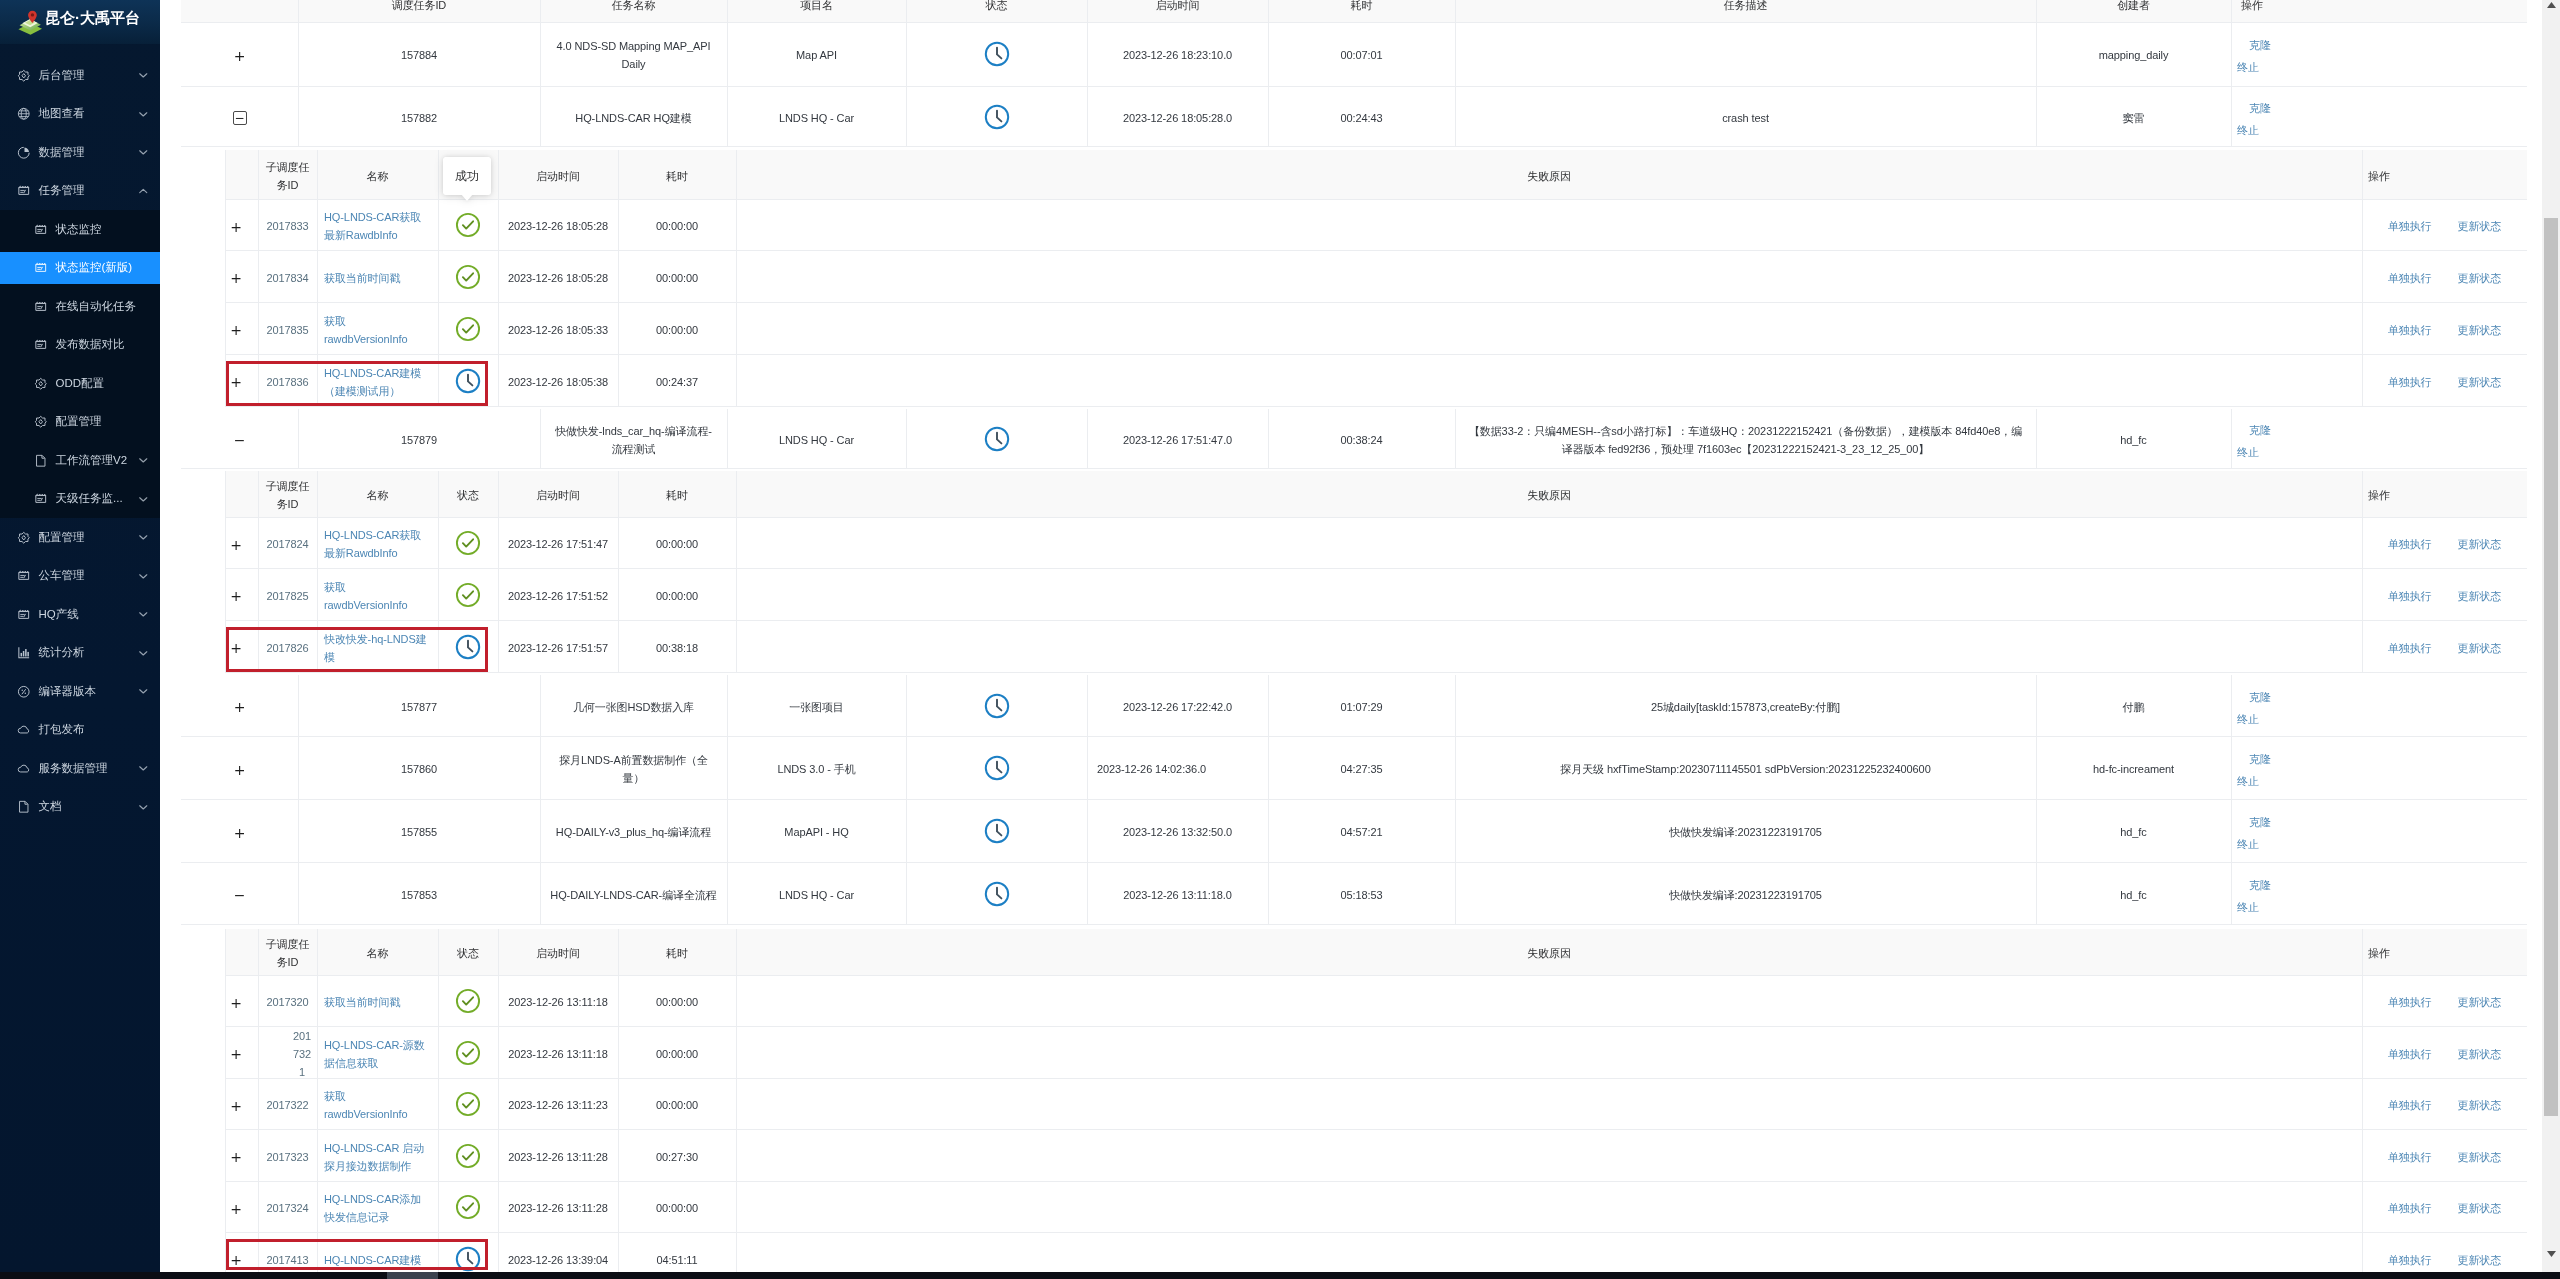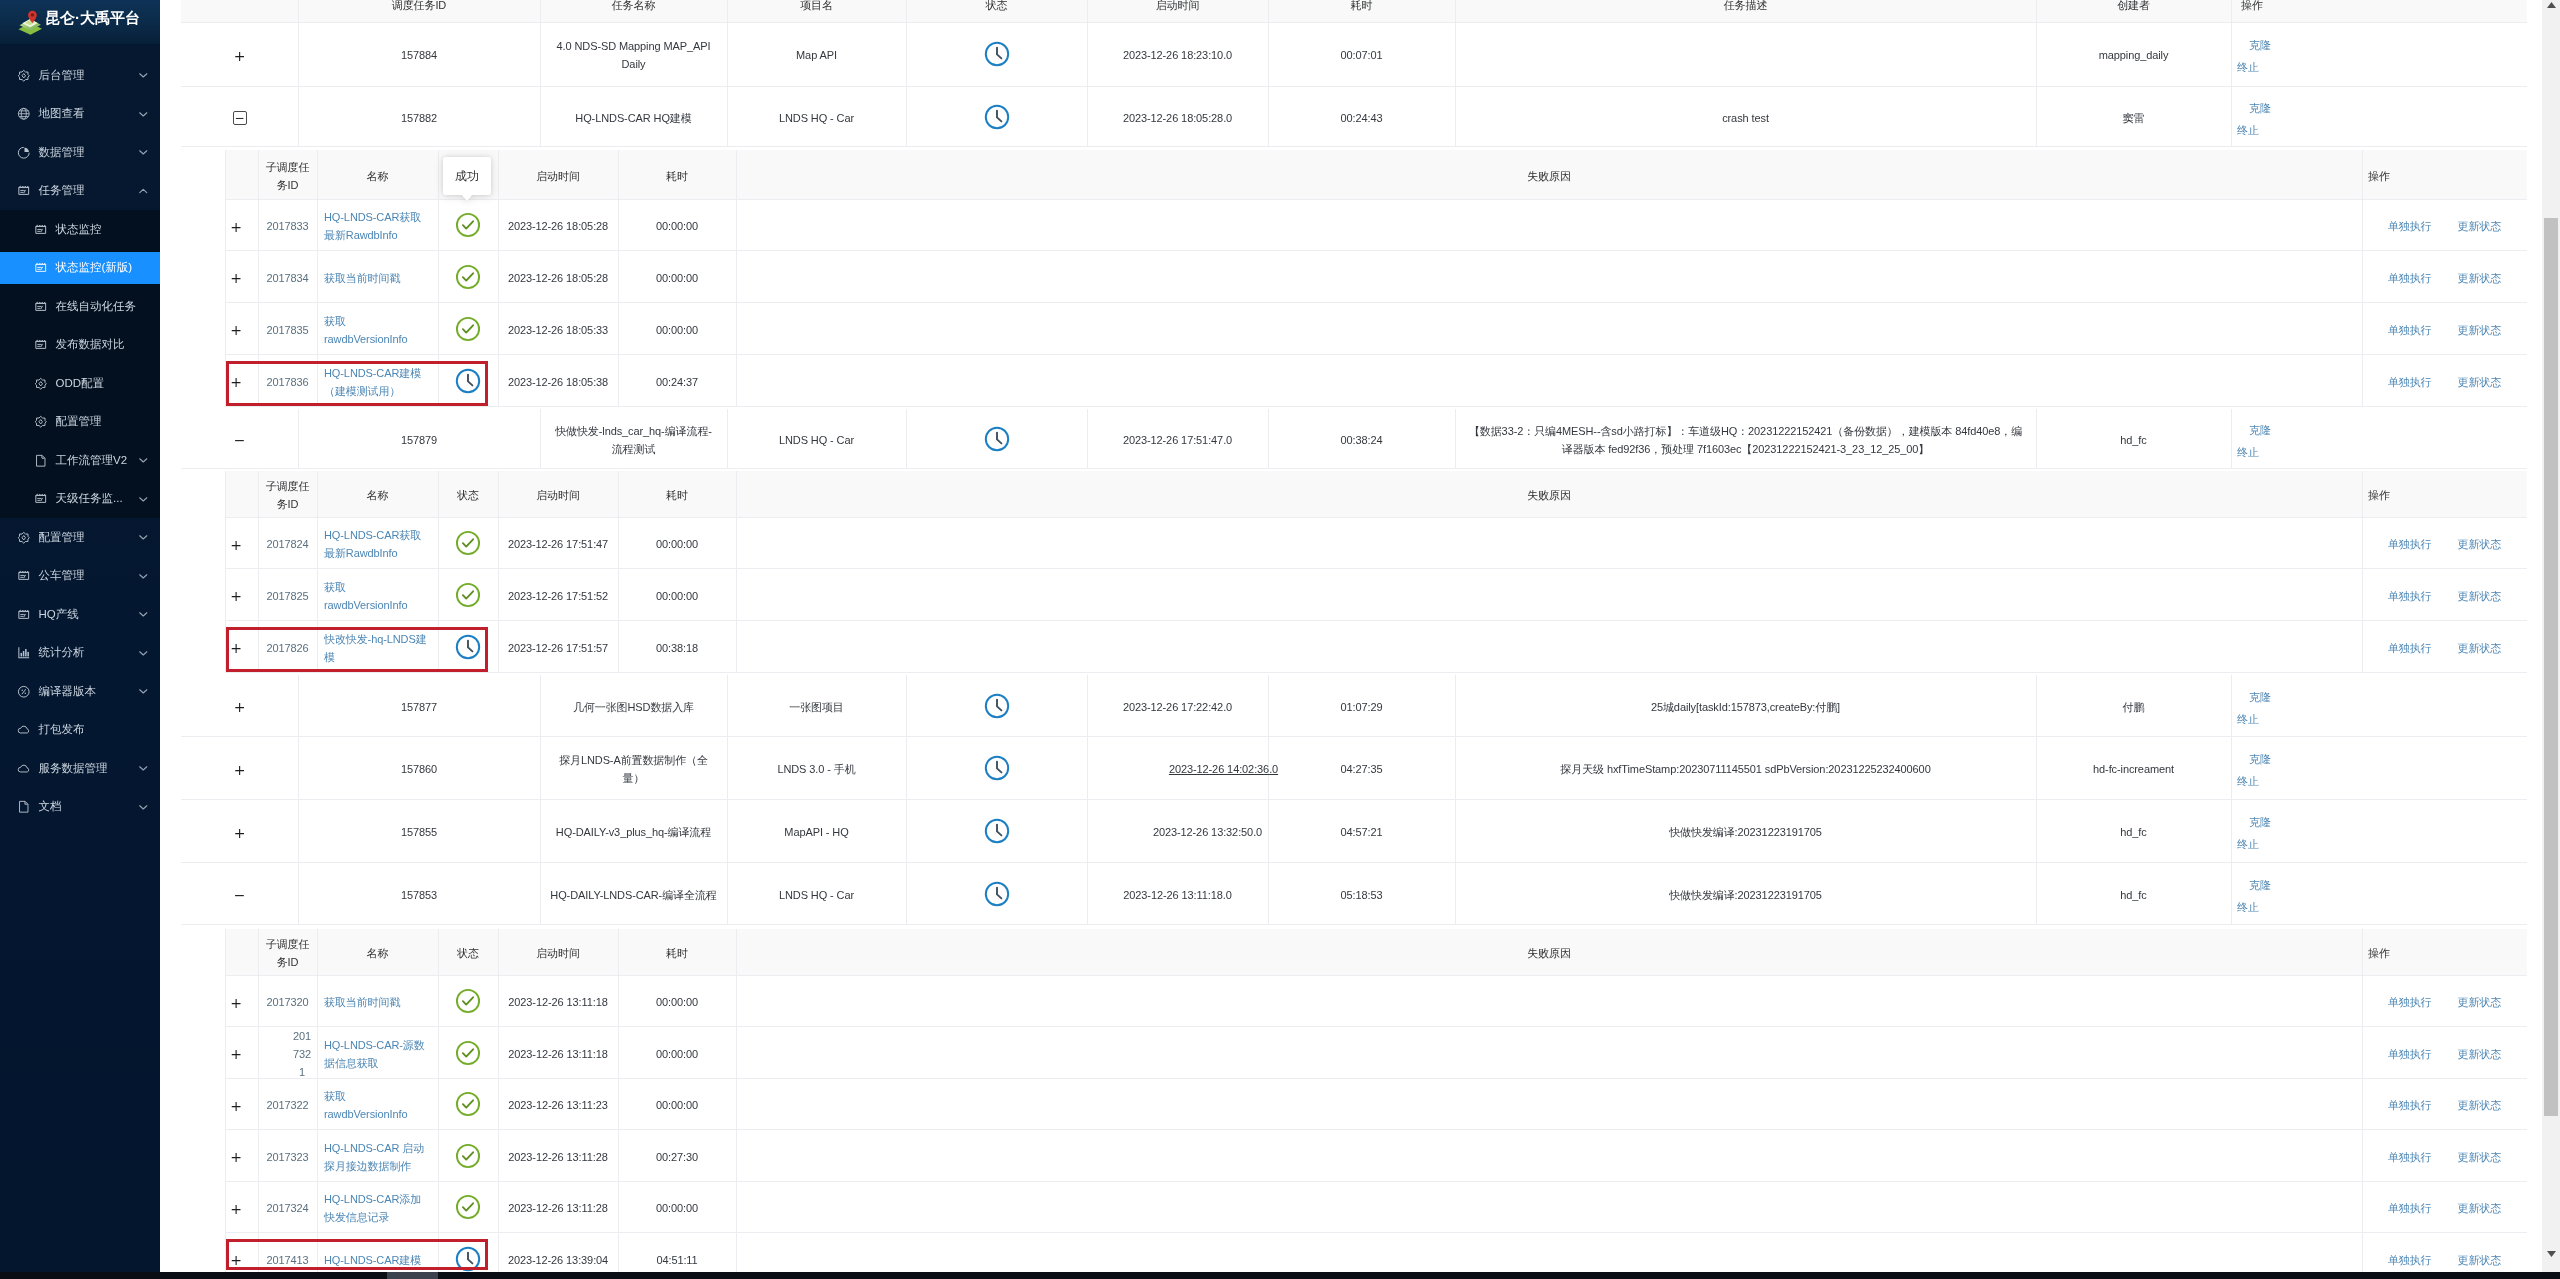--- a/index.html
+++ b/index.html
@@ -893,21 +893,21 @@
           </div>
           <div class="cell " style="left: 546px; width: 179px;">
             <span>LNDS 3.0 - 手机</span>
           </div>
           <div class="cell icn" style="left: 725px; width: 181px;">
             <svg class="sicon" viewBox="0 0 26 26">
               <circle cx="13" cy="13" r="11.2" fill="none" stroke="#1c7fc4" stroke-width="2"></circle>
               <path d="M13 6.6 L13 13.4 L17.4 17.4" fill="none" stroke="#3f4f5c" stroke-width="1.9" stroke-linecap="round" stroke-linejoin="round"></path>
             </svg>
           </div>
-          <div class="cell " style="left: 952px; width: 181px; text-decoration: underline;">
+          <div class="cell " style="left: 880px; width: 181px;">
             <span>2023-12-26 14:02:36.0</span>
           </div>
           <div class="cell " style="left: 1087px; width: 187px;">
             <span>04:27:35</span>
           </div>
           <div class="cell " style="left: 1274px; width: 581px;">
             <span>探月天级 hxfTimeStamp:20230711145501 sdPbVersion:20231225232400600</span>
           </div>
           <div class="cell " style="left: 1855px; width: 195px;">
             <span>hd-fc-increament</span>
@@ -938,21 +938,21 @@
           </div>
           <div class="cell " style="left: 546px; width: 179px;">
             <span>MapAPI - HQ</span>
           </div>
           <div class="cell icn" style="left: 725px; width: 181px;">
             <svg class="sicon" viewBox="0 0 26 26">
               <circle cx="13" cy="13" r="11.2" fill="none" stroke="#1c7fc4" stroke-width="2"></circle>
               <path d="M13 6.6 L13 13.4 L17.4 17.4" fill="none" stroke="#3f4f5c" stroke-width="1.9" stroke-linecap="round" stroke-linejoin="round"></path>
             </svg>
           </div>
-          <div class="cell " style="left: 906px; width: 181px; margin-left: 30px;">
+          <div class="cell " style="left: 906px; width: 181px;">
             <span>2023-12-26 13:32:50.0</span>
           </div>
           <div class="cell " style="left: 1087px; width: 187px;">
             <span>04:57:21</span>
           </div>
           <div class="cell " style="left: 1274px; width: 581px;">
             <span>快做快发编译:20231223191705</span>
           </div>
           <div class="cell " style="left: 1855px; width: 195px;">
             <span>hd_fc</span>

